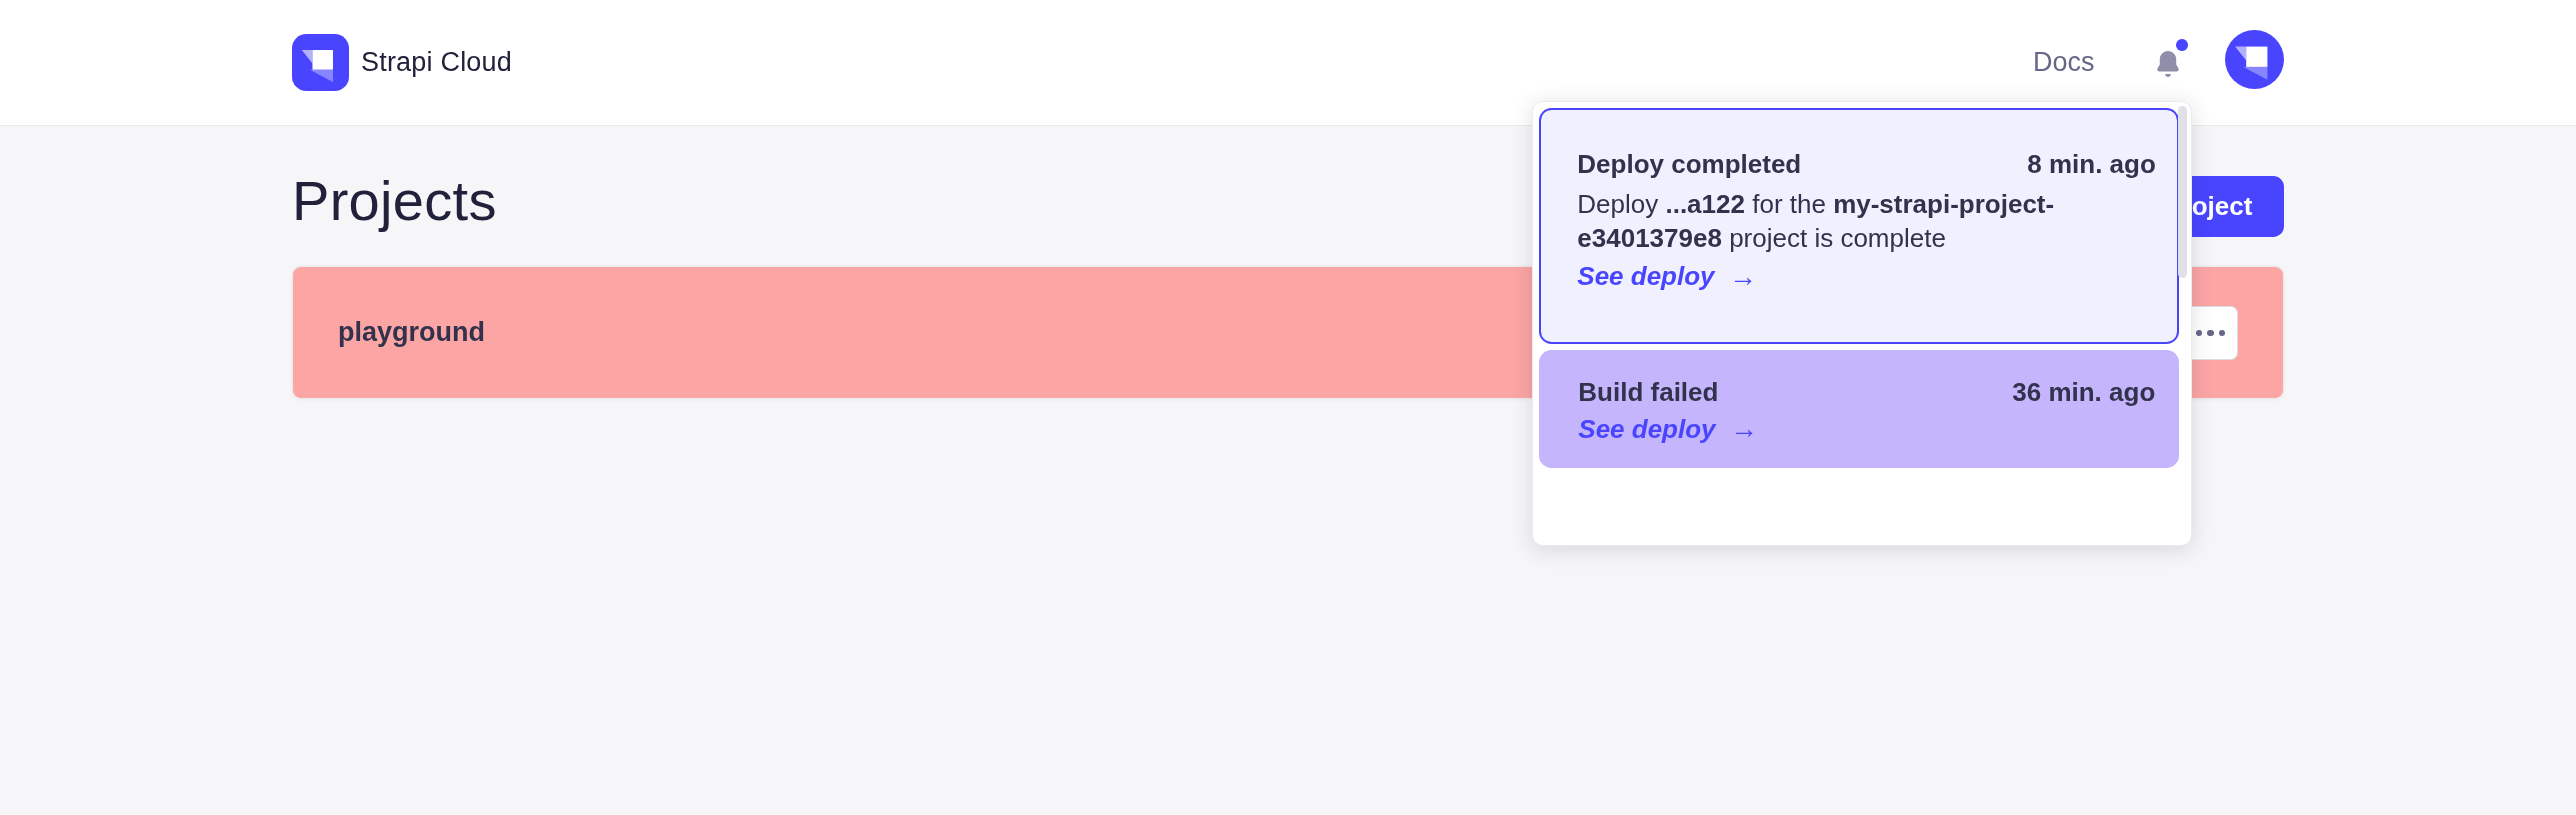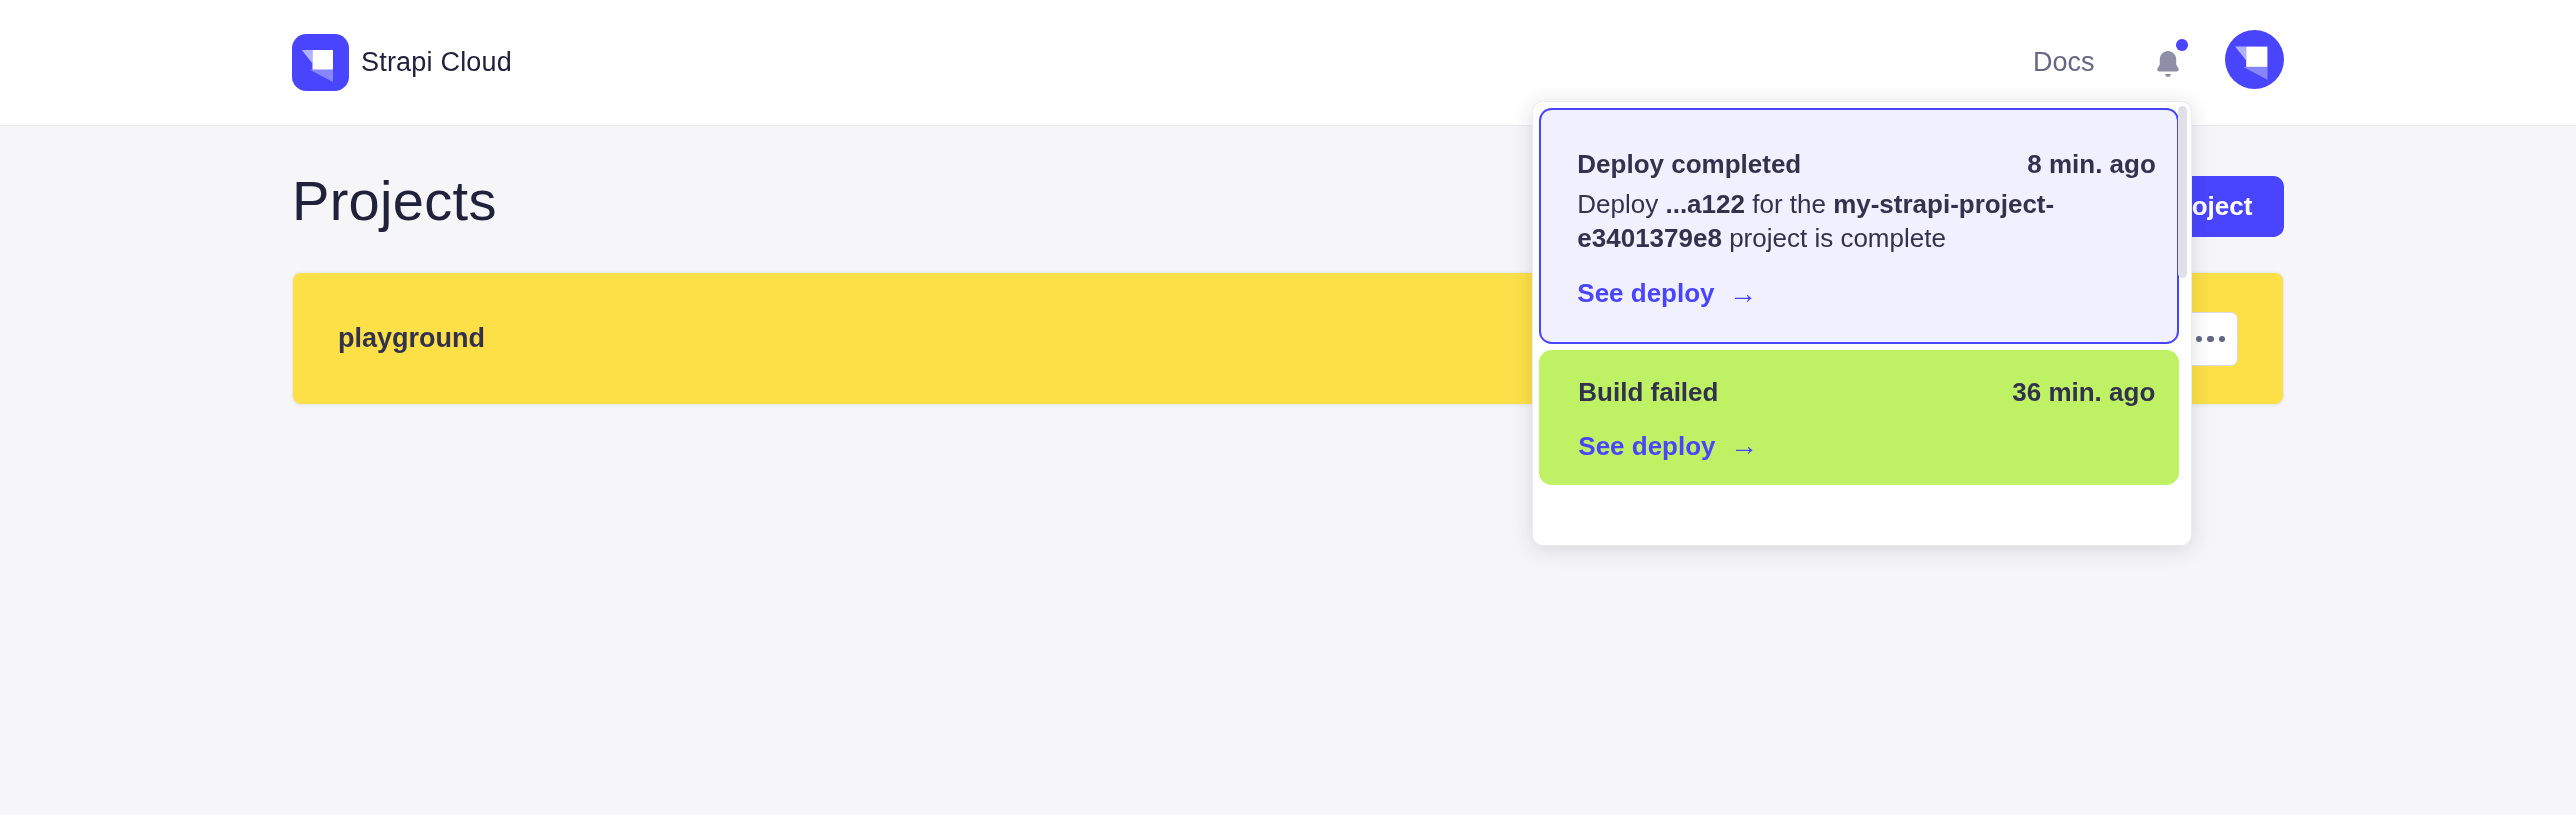--- a/index.html
+++ b/index.html
@@ -60,22 +60,22 @@
     z-index:1;
   }
   .create-btn{
     position:absolute;top:176px;left:2046px;width:238px;height:61px;
     background:var(--primary);color:#ffffff;border:none;border-radius:10.7px;
     font-family:"Liberation Sans", sans-serif;
     font-size:26px;font-weight:600;cursor:pointer;z-index:1;
     display:flex;align-items:center;justify-content:center;white-space:nowrap;
   }
   .project-card{
-    position:absolute;left:292px;top:272px;width:1992px;height:133px;
-    background:#fde047;border:0.9px solid var(--border);border-radius:9px;
+    position:absolute;left:292px;top:266px;width:1992px;height:133px;
+    background:#fca5a5;border:0.9px solid var(--border);border-radius:9px;
     box-shadow:0 0.9px 3.6px rgba(33,33,52,.05);
     display:flex;align-items:center;z-index:1;cursor:pointer;text-align:right;
   }
   .project-name{
     margin-left:45px;font-size:27px;font-weight:600;color:var(--text-body);
   }
   .more-btn{
     position:absolute;right:45px;top:39px;width:55px;height:54px;
     background:#ffffff;border:1.8px solid #dcdce4;border-radius:7.2px;cursor:pointer;
     display:flex;align-items:center;justify-content:center;gap:5.4px;
@@ -94,34 +94,34 @@
     background:#e0e0e6;
   }
   .notif-card{width:640px;border-radius:12.5px;cursor:pointer;}
   .notif-card.highlighted{
     background:var(--highlight-bg);
     border:2.7px solid var(--primary);
     padding:39px 21.5px 36px 36px;
     height:236px;
   }
   .notif-card.plain{
-    background:#bef264;border:none;
+    background:#c4b5fd;border:none;
     padding:27px 24px 23px 39px;margin-top:5.4px;
   }
   .notif-head{display:flex;justify-content:space-between;align-items:flex-end;}
   .notif-title{font-size:26px;font-weight:700;color:var(--text-body);}
   .notif-time{font-size:26px;font-weight:700;color:var(--text-body);}
   .notif-body{
     margin-top:7.2px;font-size:26px;line-height:34px;color:var(--text-body);
     max-width:582px;
   }
   .notif-body b{font-weight:700;}
   .notif-link{
-    margin-top:23px;display:flex;align-items:center;gap:14.3px;
-    font-size:26px;font-weight:700;color:var(--primary);width:max-content;cursor:pointer;
+    margin-top:6px;display:flex;align-items:center;gap:14.3px;
+    font-size:26px;font-weight:700;color:var(--primary);width:max-content;cursor:pointer;font-style:italic;
   }
   .notif-link .arrow{font-weight:400;font-size:28px;line-height:1;}
 </style>
 </head>
 <body>
 
 <svg width="0" height="0" style="position:absolute" aria-hidden="true">
   <defs>
     <g id="strapi-mark">
       <rect x="23" y="18" width="23" height="22" fill="#ffffff"></rect>

